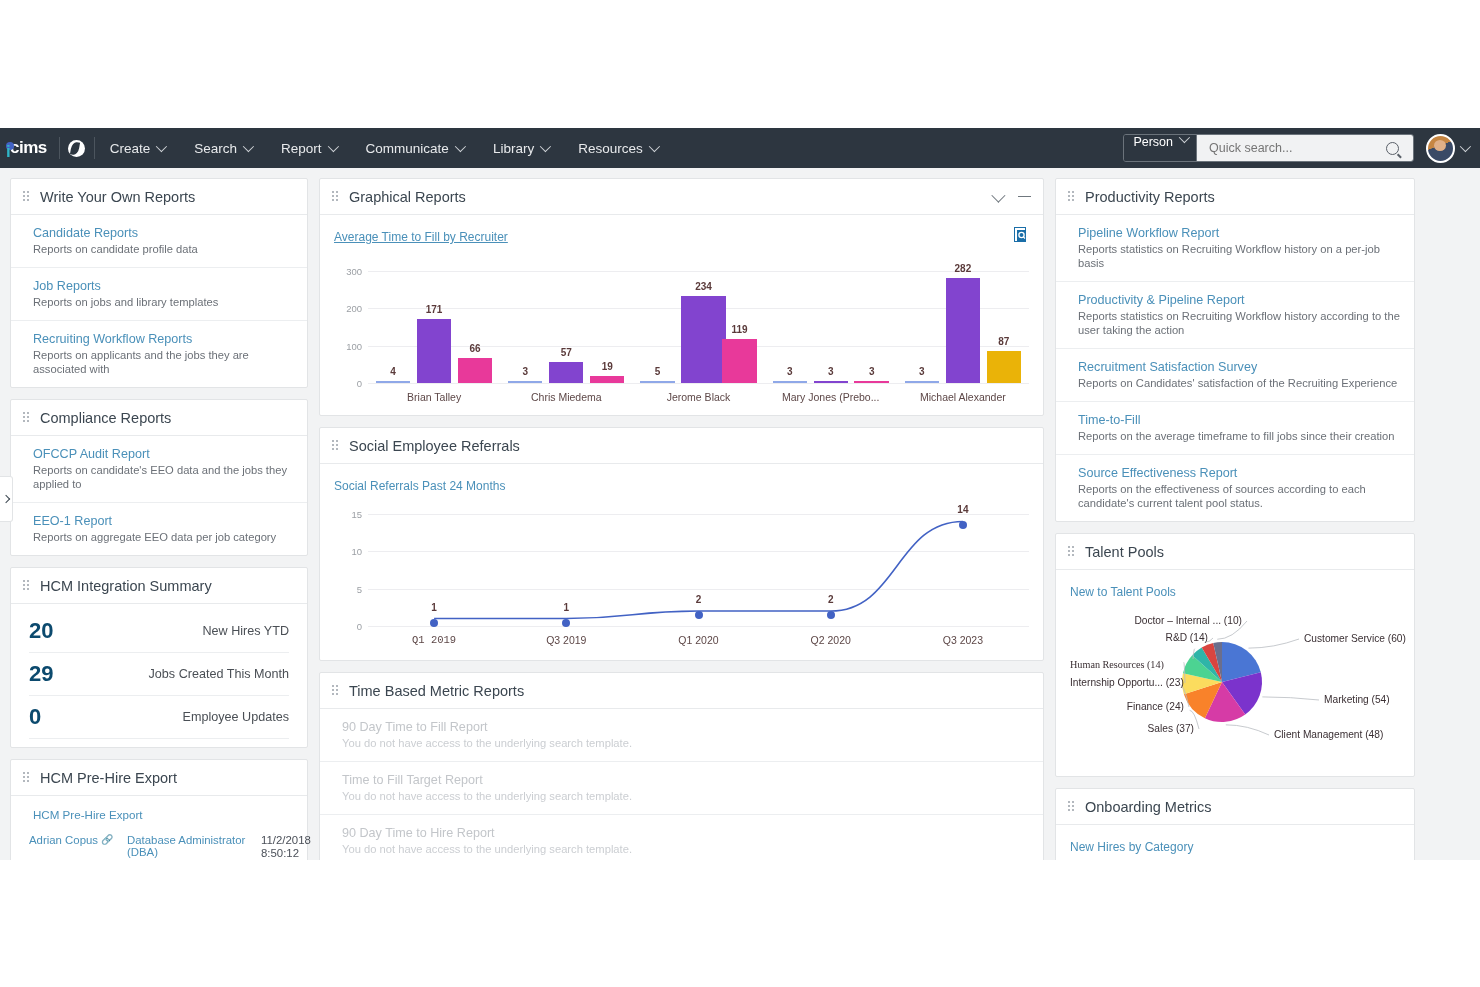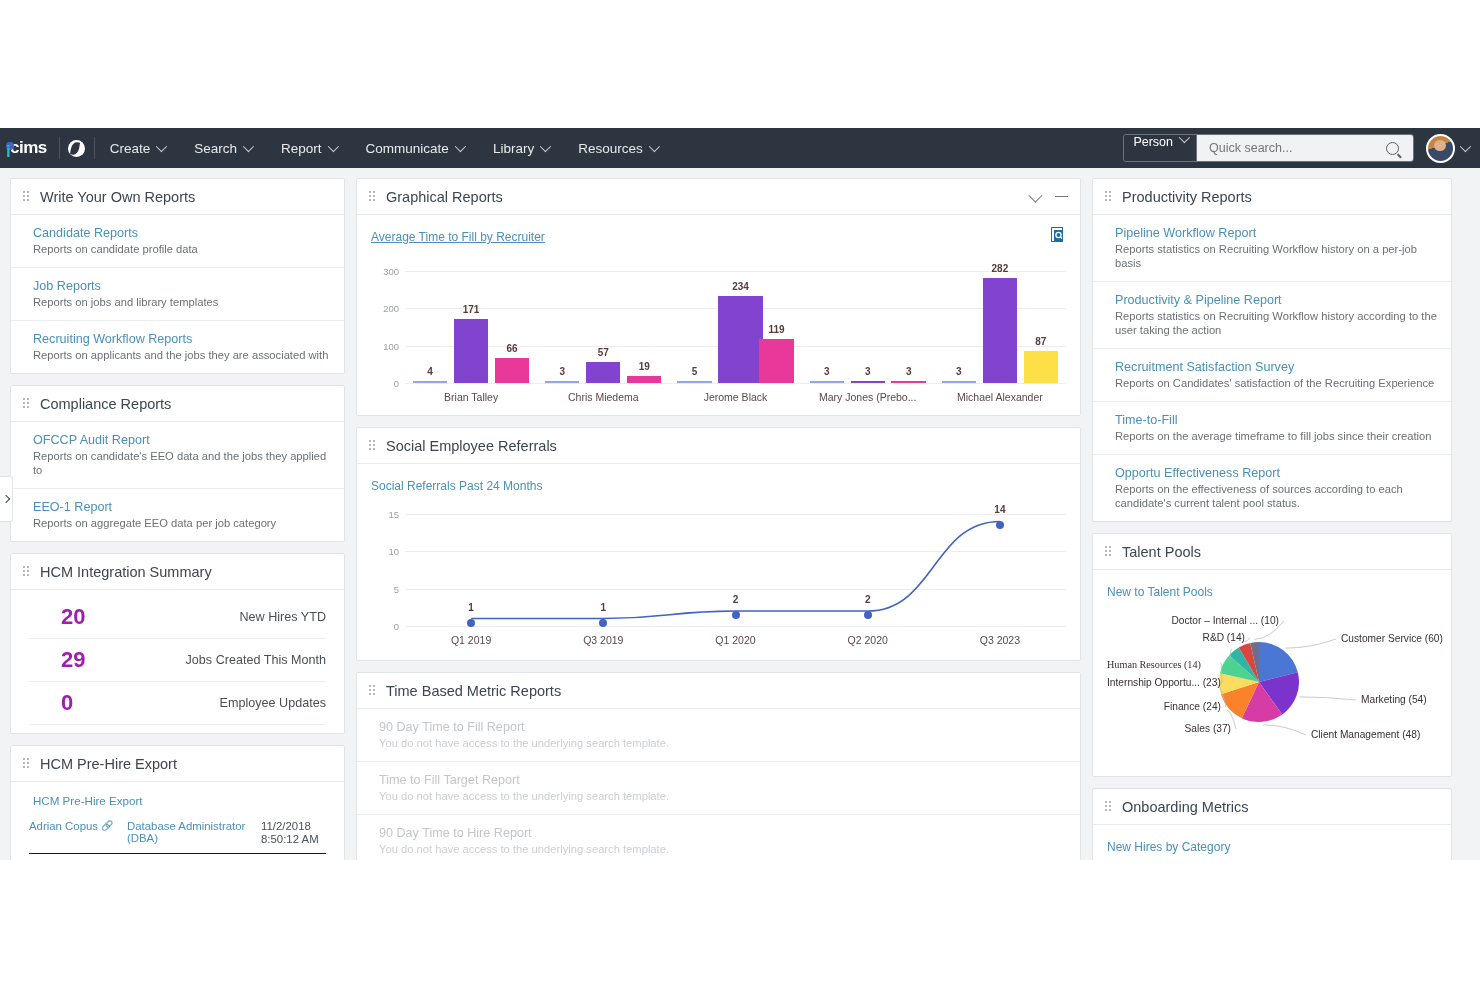--- a/index.html
+++ b/index.html
@@ -26,21 +26,21 @@
   .qsearch{background:#f1f2f3;height:26px;width:200px;display:flex;align-items:center;padding:0 6px 0 10px;}
   .qsearch input{border:0;background:transparent;outline:none;font-size:12.5px;color:#555;width:175px;font-family:"Liberation Sans",sans-serif;}
   .magnifier{width:11px;height:11px;border:1.6px solid #5a6068;border-radius:50%;position:relative;flex:none;}
   .magnifier:after{content:"";position:absolute;right:-4px;bottom:-3px;width:5px;height:1.6px;background:#5a6068;transform:rotate(45deg);}
   .avatar{width:25px;height:25px;border-radius:50%;background:linear-gradient(160deg,#c68642 40%,#3a4a66 41%);border:2px solid #fff;margin-right:5px;position:relative;overflow:hidden;}
   .avatar:after{content:"";position:absolute;left:6px;top:4px;width:12px;height:11px;border-radius:50%;background:#e0b088;}
   .avcaret{margin-right:12px;}
 
   
   .cols{position:absolute;left:0;top:40px;width:1480px;height:692px;display:flex;gap:11px;padding:10px 8px 0 10px;box-sizing:border-box;}
-  .col-l{width:335px;flex:none;}
+  .col-l{width:298px;flex:none;}
   .col-m{width:725px;flex:none;}
   .col-r{width:360px;flex:none;}
 
   .card{background:#fff;border:1px solid #e2e4e6;border-radius:2px;margin-bottom:11px;}
   .card-hd{height:35px;display:flex;align-items:center;padding:0 12px;border-bottom:1px solid #e8eaec;}
   .grip{width:9px;height:11px;margin-right:8px;flex:none;display:grid;grid-template-columns:3px 3px;grid-template-rows:3px 3px 3px;gap:1px;cursor:move;}
   .grip i{display:block;width:2px;height:2px;background:#9aa1a8;border-radius:50%;}
   .card-title{font-size:14.5px;color:#3b4650;font-weight:400;}
   .hd-right{margin-left:auto;display:flex;align-items:center;gap:16px;}
   .chev{width:9px;height:9px;border-right:1.6px solid #6f777e;border-bottom:1.6px solid #6f777e;transform:rotate(45deg) translateY(-2px);cursor:pointer;}
@@ -48,21 +48,21 @@
 
   .listrow{padding:11px 14px 11px 22px;border-bottom:1px solid #eceef0;}
   .listrow:last-child{border-bottom:0;}
   .lnk{color:#4a90b9;font-size:12.6px;text-decoration:none;display:block;margin-bottom:2px;cursor:pointer;}
   .sub{color:#6b7077;font-size:11.2px;line-height:14px;}
   .disabled .lnk{color:#c3c6ca;cursor:default;}
   .disabled .sub{color:#cbced2;}
 
   
   .sumrow{display:flex;align-items:center;justify-content:space-between;margin:0 18px;padding:8px 0;border-bottom:1px solid #eceef0;}
-  .sumnum{font-size:22px;color:#a21caf;font-weight:bold;margin-left:32px;}
+  .sumnum{font-size:22px;color:#0c4a6e;font-weight:bold;}
   .sumlbl{font-size:12.6px;color:#4a4f55;}
 
   
   .phtitle{color:#4a90b9;font-size:11.6px;padding:12px 0 6px 22px;}
   .phrow{display:flex;margin:0 18px;padding:7px 0;border-bottom:1px solid #0f172a;font-size:11.4px;}
   .ph-a{width:98px;color:#4a90b9;flex:none;display:flex;gap:3px;}
   .ph-b{width:128px;color:#4a90b9;flex:none;padding-right:6px;}
   .ph-c{color:#4b5059;line-height:13px;}
   .clip{font-size:10px;color:#7fa6bd;}
 
@@ -334,21 +334,21 @@
               <div class="bar" style="left: 73.6%; width: 5.2%; height: 2px; background: rgb(232, 57, 154);">
                 <span class="vlab">3</span>
               </div>
               <div class="xlab" style="left: 90%;">Michael Alexander</div>
               <div class="bar" style="left: 81.2%; width: 5.2%; height: 2px; background: rgb(143, 168, 232);">
                 <span class="vlab">3</span>
               </div>
               <div class="bar" style="left: 87.4%; width: 5.2%; height: 105.28px; background: rgb(130, 68, 207);">
                 <span class="vlab">282</span>
               </div>
-              <div class="bar" style="left: 93.6%; width: 5.2%; height: 32.48px; background: #fde047;">
+              <div class="bar" style="left: 93.6%; width: 5.2%; height: 32.48px; background: #eab308;">
                 <span class="vlab">87</span>
               </div>
             </div>
         </div>
       </div>
 
       <div class="card">
         <div class="card-hd">
           <span class="grip">
               <i></i>
@@ -367,21 +367,21 @@
               <div class="ytick" style="top: 112px;">0</div>
               <div class="gline" style="top: 74.6667px;"></div>
               <div class="ytick" style="top: 74.6667px;">5</div>
               <div class="gline" style="top: 37.3333px;"></div>
               <div class="ytick" style="top: 37.3333px;">10</div>
               <div class="gline" style="top: 0px;"></div>
               <div class="ytick" style="top: 0px;">15</div>
               <svg viewBox="0 0 100 100" preserveAspectRatio="none" style="position:absolute;inset:0;width:100%;height:100%;">
                 <path d="M 10 93.33333333333333 C 20 93.33333333333333, 20 93.33333333333333, 30 93.33333333333333 C 40 93.33333333333333, 40 86.66666666666667, 50 86.66666666666667 C 60 86.66666666666667, 60 86.66666666666667, 70 86.66666666666667 C 80 86.66666666666667, 80 6.666666666666671, 90 6.666666666666671" fill="none" stroke="#4262c4" stroke-width="1.6" vector-effect="non-scaling-stroke"></path>
               </svg>
-              <div class="xlab" style="left: 10%;">Q1 2019</div>
+              <div class="xlab" style="left: 10%; font-family: Liberation Mono, monospace;">Q1 2019</div>
               <div class="dot" style="left: 10%; bottom: 3.46667px; background: rgb(66, 98, 196);"></div>
               <div class="dlab" style="left: 10%; top: 87.5333px;">1</div>
               <div class="xlab" style="left: 30%;">Q3 2019</div>
               <div class="dot" style="left: 30%; bottom: 3.46667px; background: rgb(66, 98, 196);"></div>
               <div class="dlab" style="left: 30%; top: 87.5333px;">1</div>
               <div class="xlab" style="left: 50%;">Q1 2020</div>
               <div class="dot" style="left: 50%; bottom: 10.9333px; background: rgb(66, 98, 196);"></div>
               <div class="dlab" style="left: 50%; top: 80.0667px;">2</div>
               <div class="xlab" style="left: 70%;">Q2 2020</div>
               <div class="dot" style="left: 70%; bottom: 10.9333px; background: rgb(66, 98, 196);"></div>
@@ -445,21 +445,21 @@
         </div>
         <div class="listrow">
           <a class="lnk">Recruitment Satisfaction Survey</a>
           <div class="sub">Reports on Candidates' satisfaction of the Recruiting Experience</div>
         </div>
         <div class="listrow">
           <a class="lnk">Time-to-Fill</a>
           <div class="sub">Reports on the average timeframe to fill jobs since their creation</div>
         </div>
         <div class="listrow">
-          <a class="lnk">Opportu Effectiveness Report</a>
+          <a class="lnk">Source Effectiveness Report</a>
           <div class="sub">Reports on the effectiveness of sources according to each candidate's current talent pool status.</div>
         </div>
       </div>
 
       <div class="card">
         <div class="card-hd">
           <span class="grip">
               <i></i>
               <i></i>
               <i></i>

